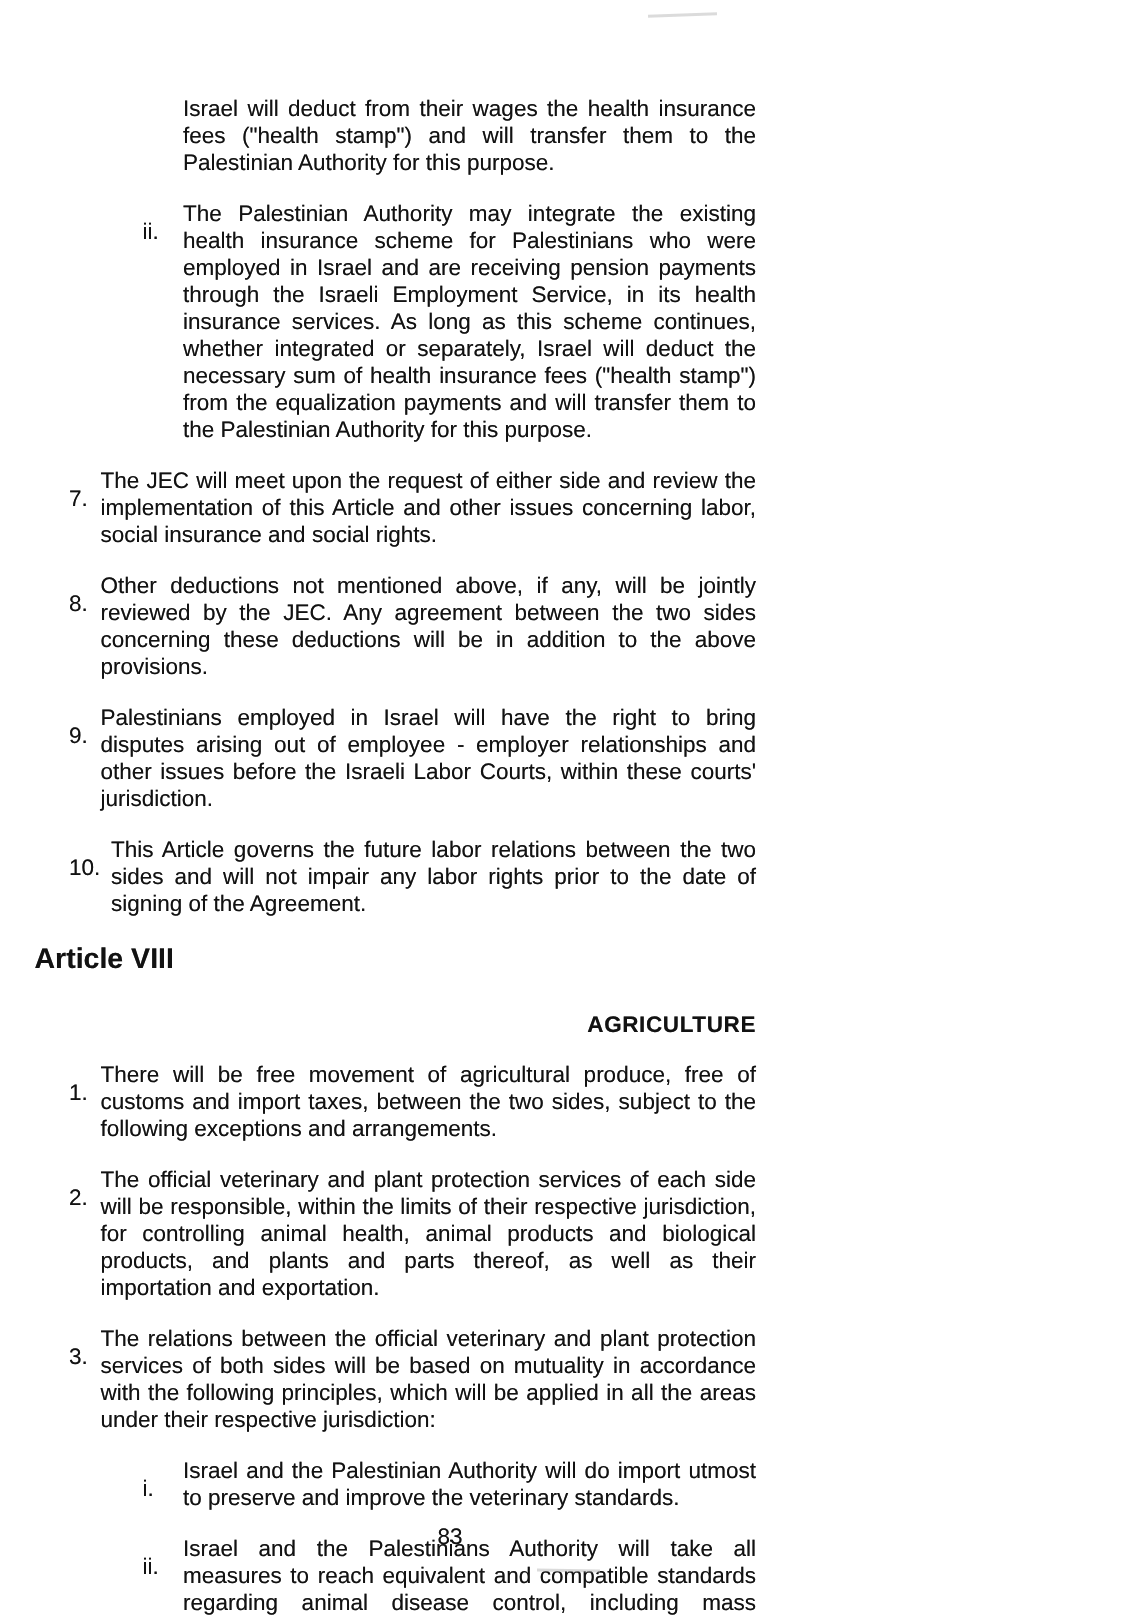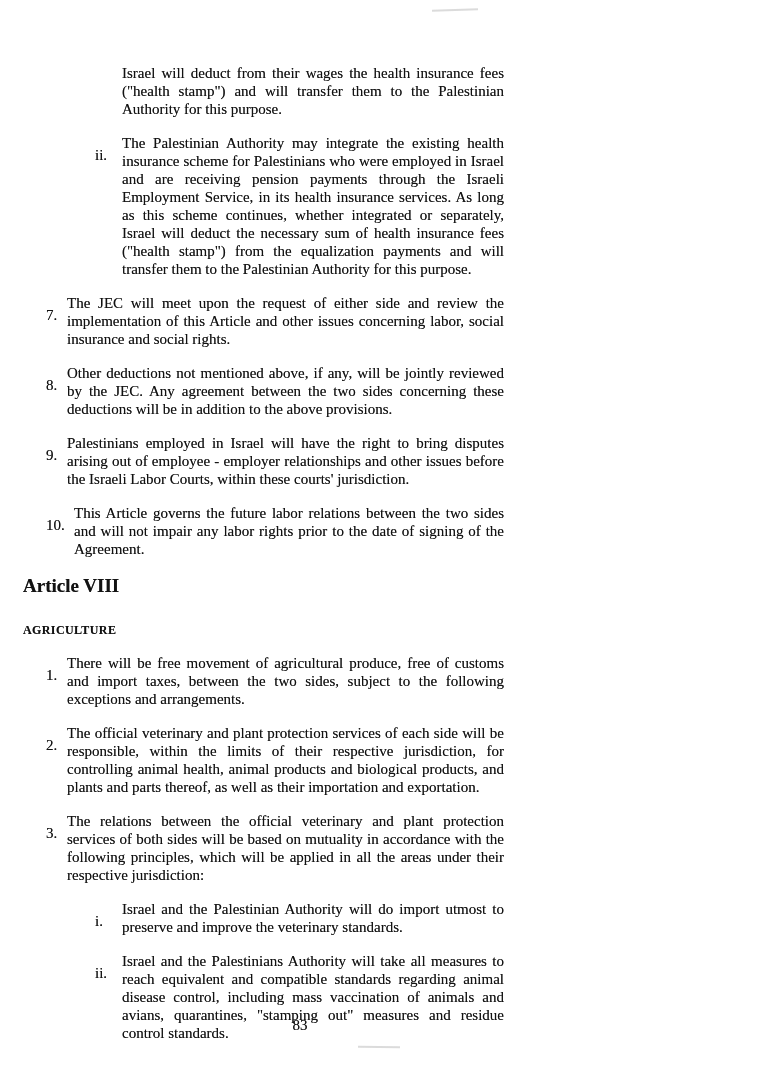--- a/index.html
+++ b/index.html
@@ -2,21 +2,21 @@
 <html><head>
 <meta charset="utf-8">
 <style>
   html, body { margin: 0; padding: 0; background: #ffffff; }
   .page {
     position: relative;
     width: 600px;
     height: 1078px;
     background: #ffffff;
     color: #121212;
-    font-family: Liberation Serif, serif;
+    font-family: Liberation Sans, sans-serif;
     font-size: 15px;
     line-height: 18px;
     overflow: hidden;
     text-shadow: 0 0 0.4px rgba(0,0,0,0.55);
   }
   .content { padding: 64px 96px 0 46px; }
 
   .cont-para {
     margin: 0 0 16px 76px;
     text-align: justify;
@@ -33,26 +33,26 @@
   .l2 { margin-left: 49px; padding-left: 27px; }
 
   .article-heading {
     font-size: 19px;
     font-weight: bold;
     margin: 4px 0 23px -23px;
     line-height: 24px;
     text-align: left;
   }
   .section-heading {
-    font-size: 12px;
+    font-size: 15px;
     font-weight: bold;
     letter-spacing: 0.4px;
     margin: 0 0 15px -23px;
     line-height: 18px;
-    text-align: left;
+    text-align: right;
   }
 
   .page-number {
     position: absolute;
     left: 0; right: 0;
     top: 1016px;
     text-align: center;
     font-size: 15px;
   }
 

